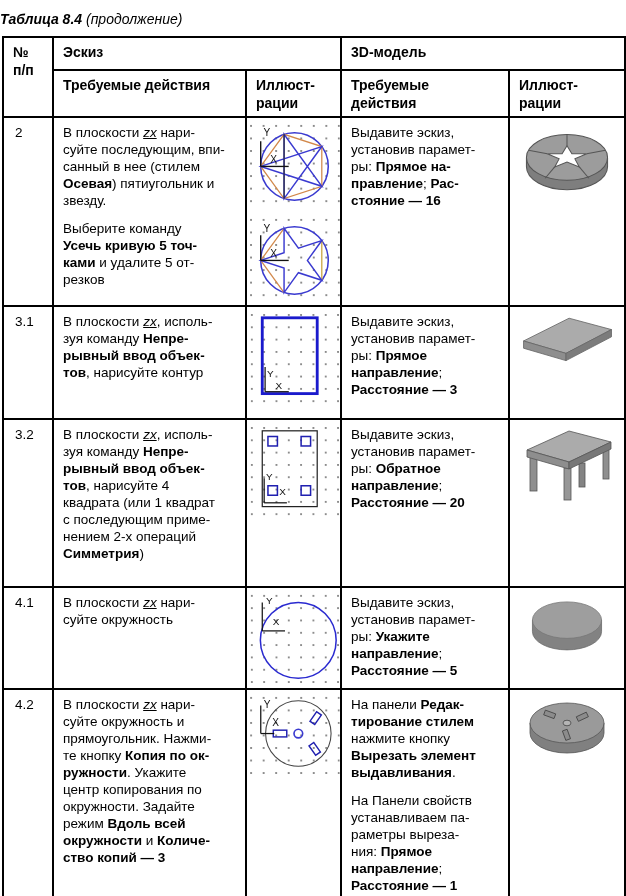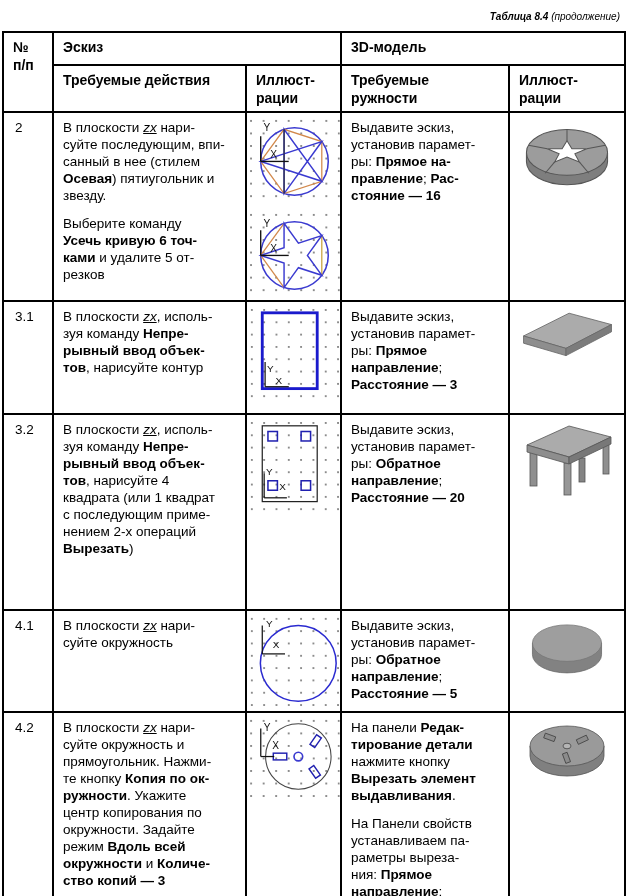--- a/index.html
+++ b/index.html
@@ -2,21 +2,21 @@
 <html><head>
 <meta charset="utf-8">
 <style>
   html,body{margin:0;padding:0;background:#fff;}
   .page{
     width:626px;height:896px;box-sizing:border-box;
     font-family:"Liberation Sans","DejaVu Sans",sans-serif;
     color:#000;background:#fff;overflow:hidden;position:relative;
   }
   .title-line{
-    text-align:right;font-size:10px;padding:11px 6px 9px 0;
+    font-size:14px;padding:11px 6px 9px 0;
   }
   .title-name{font-weight:bold;font-style:italic;}
   .title-cont{font-style:italic;}
   table.task{
     border-collapse:collapse;table-layout:fixed;width:622px;margin-left:2px;
   }
   table.task th, table.task td{
     border:2px solid #000;vertical-align:top;text-align:left;
     overflow:hidden;box-sizing:border-box;
   }
@@ -56,36 +56,36 @@
         <th rowspan="2">№
 п/п</th>
         <th colspan="2" class="group-th">Эскиз</th>
         <th colspan="2" class="group-th">3D-модель</th>
       </tr>
       <tr class="hdr2">
         <th>Требуемые действия</th>
         <th>Иллюст-
 рации</th>
         <th>Требуемые
-ружности</th>
+действия</th>
         <th>Иллюст-
 рации</th>
       </tr>
     </thead>
     <tbody>
         <tr style="height: 178px;">
           <td class="num-td">2</td>
           <td>
             <p class="para"><span>В плоскости </span><span class="i">zx</span><span> нари-
 суйте последующим, впи-
 санный в нее (стилем
 </span><span class="b">Осевая</span><span>) пятиугольник и
 звезду.</span></p>
             <p class="para"><span>Выберите команду
-</span><span class="b">Усечь кривую 6 точ-
+</span><span class="b">Усечь кривую 5 точ-
 ками</span><span> и удалите 5 от-
 резков</span></p>
           </td>
           <td class="illo-td">
             <div class="illo-stack">
 <svg width="92" height="83" viewBox="0 0 95 86">
                 <defs>
                   <pattern id="g1a" width="13" height="13" patternUnits="userSpaceOnUse">
                     <circle cx="3" cy="3" r="0.9" fill="#555"></circle>
                   </pattern>
@@ -170,31 +170,31 @@
 </span><span class="b">Расстояние — 3</span></p>
           </td>
           <td class="illo-td">
             <svg width="104" height="60" viewBox="0 0 100 58">
 <polygon points="8,28 52,6 93,17 49,40" fill="#ababab" stroke="#666" stroke-width="0.8"></polygon>
 <polygon points="8,28 49,40 49,47 8,35" fill="#8e8e8e" stroke="#666" stroke-width="0.8"></polygon>
 <polygon points="49,40 93,17 93,24 49,47" fill="#7c7c7c" stroke="#666" stroke-width="0.8"></polygon>
             </svg>
           </td>
         </tr>
-        <tr style="height: 196px;">
+        <tr style="height: 168px;">
           <td class="num-td">3.2</td>
           <td>
             <p class="para"><span>В плоскости </span><span class="i">zx</span><span>, исполь-
 зуя команду </span><span class="b">Непре-
 рывный ввод объек-
 тов</span><span>, нарисуйте 4
 квадрата (или 1 квадрат
 с последующим приме-
 нением 2-х операций
-</span><span class="b">Вырезать</span><span>)</span></p>
+</span><span class="b">Симметрия</span><span>)</span></p>
           </td>
           <td class="illo-td">
             <svg width="90" height="95" viewBox="0 0 95 100">
               <defs>
                 <pattern id="g3" width="13" height="13" patternUnits="userSpaceOnUse">
                   <circle cx="3" cy="3" r="0.9" fill="#555"></circle>
                 </pattern>
               </defs>
               <rect width="95" height="100" fill="url(#g3)"></rect>
 <rect x="14" y="6" width="58" height="80" fill="none" stroke="#222" stroke-width="1.3"></rect>
@@ -244,21 +244,21 @@
 <circle cx="52" cy="50" r="40" fill="none" stroke="#2a2ad0" stroke-width="1.6"></circle>
 <line x1="14" y1="40" x2="14" y2="10" stroke="#111111" stroke-width="1.3"></line>
 <line x1="14" y1="40" x2="38" y2="40" stroke="#111111" stroke-width="1.3"></line>
 <text x="18" y="12" font-size="10.5" fill="#111111">Y</text>
 <text x="25" y="34" font-size="10.5" fill="#111111">X</text>
             </svg>
           </td>
           <td>
             <p class="para"><span>Выдавите эскиз,
 установив парамет-
-ры: </span><span class="b">Обратное
+ры: </span><span class="b">Укажите
 направление</span><span>;
 </span><span class="b">Расстояние — 5</span></p>
           </td>
           <td class="illo-td">
             <svg width="96" height="60" viewBox="0 0 100 62">
 <path d="M14 28 L14 40 A36 19 0 0 0 86 40 L86 28 Z" fill="#828282" stroke="#666" stroke-width="0.8"></path>
 <ellipse cx="50" cy="28" rx="36" ry="19" fill="#9e9e9e" stroke="#777" stroke-width="0.8"></ellipse>
             </svg>
           </td>
         </tr>
@@ -294,21 +294,21 @@
                 <rect x="63" y="53" width="12" height="6" fill="none" stroke="#2020b0" stroke-width="1.5"></rect>
               </g>
 <line x1="13" y1="40" x2="13" y2="11" stroke="#111111" stroke-width="1.3"></line>
 <line x1="13" y1="40" x2="27" y2="40" stroke="#111111" stroke-width="1.3"></line>
 <text x="16" y="13" font-size="10.5" fill="#111111">Y</text>
 <text x="25" y="32" font-size="10.5" fill="#111111">X</text>
             </svg>
           </td>
           <td>
             <p class="para"><span>На панели </span><span class="b">Редак-
-тирование детали</span><span>
+тирование стилем</span><span>
 нажмите кнопку
 </span><span class="b">Вырезать элемент
 выдавливания</span><span>.</span></p>
             <p class="para"><span>На Панели свойств
 устанавливаем па-
 раметры выреза-
 ния: </span><span class="b">Прямое
 направление</span><span>;
 </span><span class="b">Расстояние — 1</span></p>
           </td>

